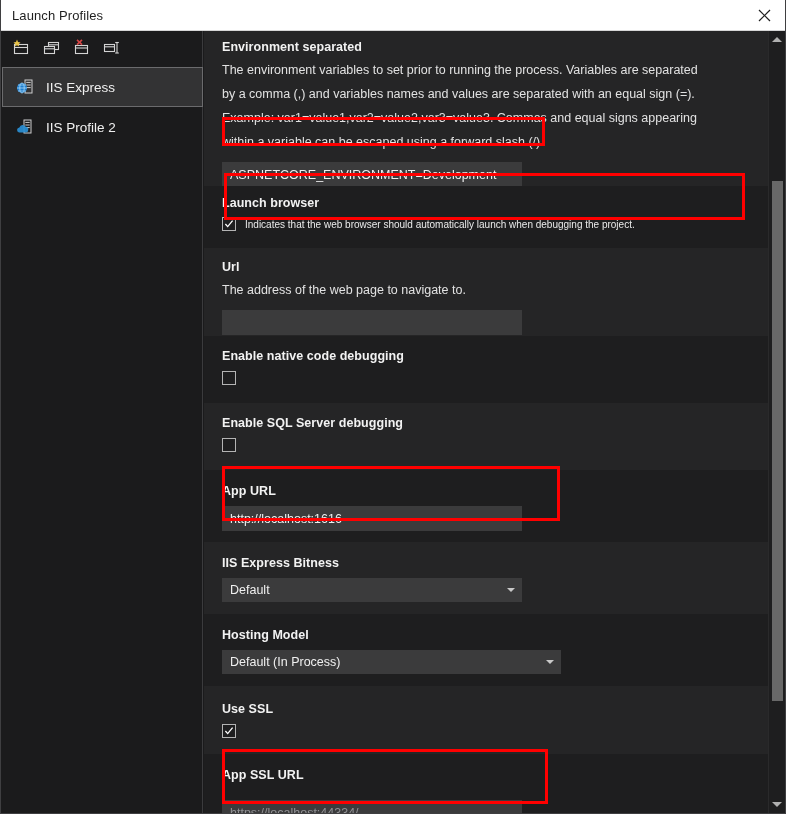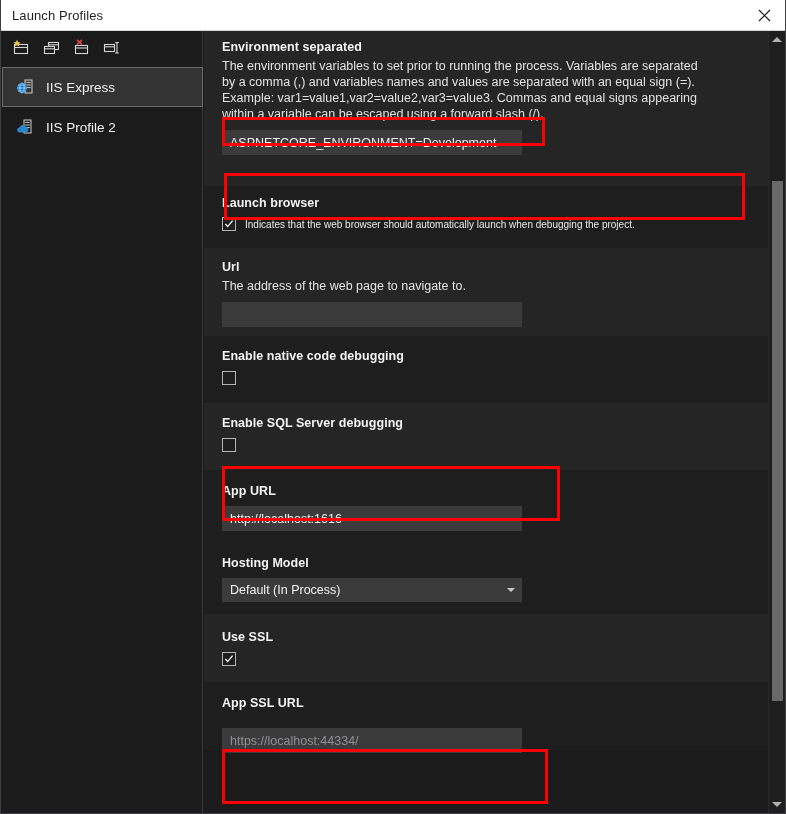--- a/index.html
+++ b/index.html
@@ -116,21 +116,21 @@
 
   .sec-title {
     font-size: 12.5px;
     font-weight: bold;
     color: #f2f2f2;
     letter-spacing: 0.05px;
   }
   .sec-desc {
     font-size: 12.5px;
     color: #e2e2e2;
-    line-height: 16px;
+    line-height: 24px;
     max-width: 490px;
   }
 
   .textbox {
     height: 25px;
     background: #3b3b3c;
     border: 1px solid #3b3b3c;
     display: flex; align-items: center;
     padding-left: 7px;
     font-size: 12.5px;
@@ -362,24 +362,31 @@
       <div class="row alt" style="height:67px; padding-top:13px;">
         <div class="sec-title">Enable SQL Server debugging</div>
         <span class="cb" style="margin-top:8px;"></span>
       </div>
 
       <div class="row" style="height:72px; padding-top:14px;">
         <div class="sec-title">App URL</div>
         <div class="textbox" style="width:300px; margin-top:8px;">http://localhost:1616</div>
       </div>
 
+      <div class="row alt" style="height:72px; padding-top:14px;">
+        <div class="sec-title">IIS Express Bitness</div>
+        <div class="dropdown" style="width:300px; margin-top:8px;">
+          <span class="dd-val">Default</span>
+          <span class="dd-arrow"></span>
+        </div>
+      </div>
 
       <div class="row" style="height:72px; padding-top:14px;">
         <div class="sec-title">Hosting Model</div>
-        <div class="dropdown" style="width:300px; margin-top:8px;">
+        <div class="dropdown" style="width:339px; margin-top:8px;">
           <span class="dd-val">Default (In Process)</span>
           <span class="dd-arrow"></span>
         </div>
       </div>
 
       <div class="row alt" style="height:68px; padding-top:16px;">
         <div class="sec-title">Use SSL</div>
         <span class="cb" style="margin-top:8px;">
           <svg width="10" height="10" viewBox="0 0 10 10">
             <polyline points="1.4,5 3.7,7.6 8.6,1.6" fill="none" stroke="#ffffff" stroke-width="1.3"></polyline>

